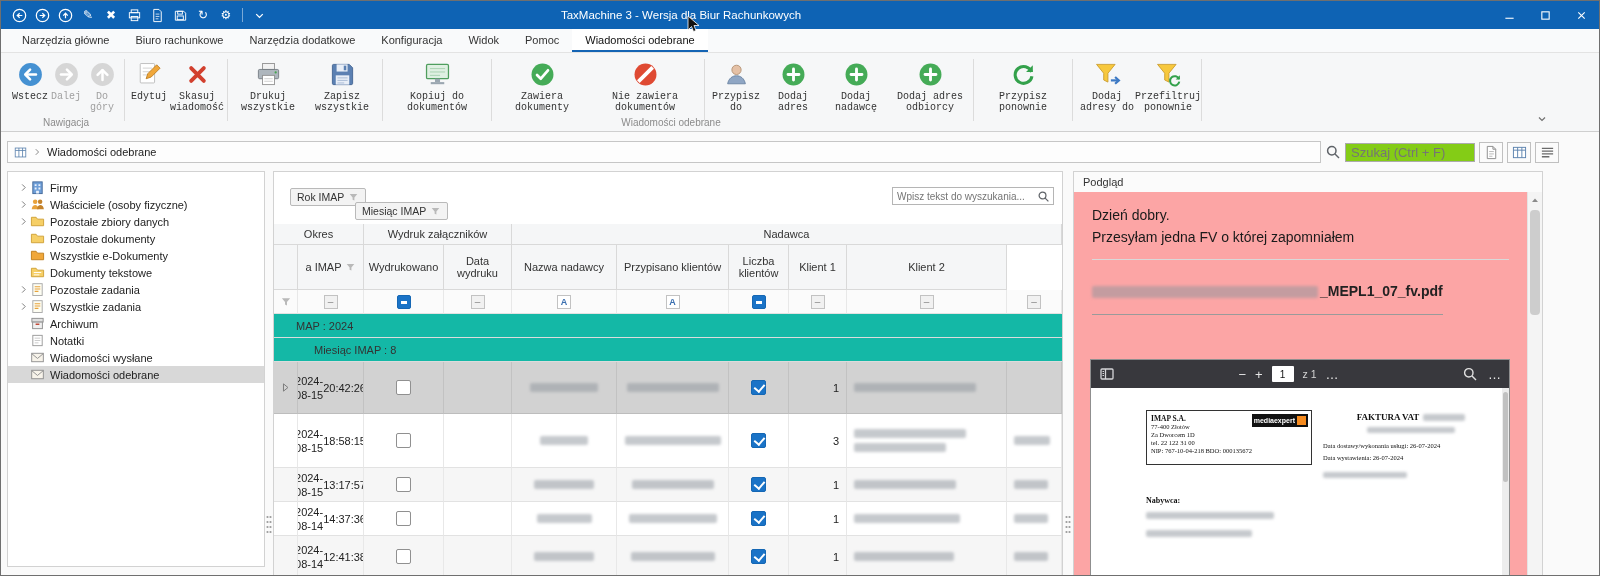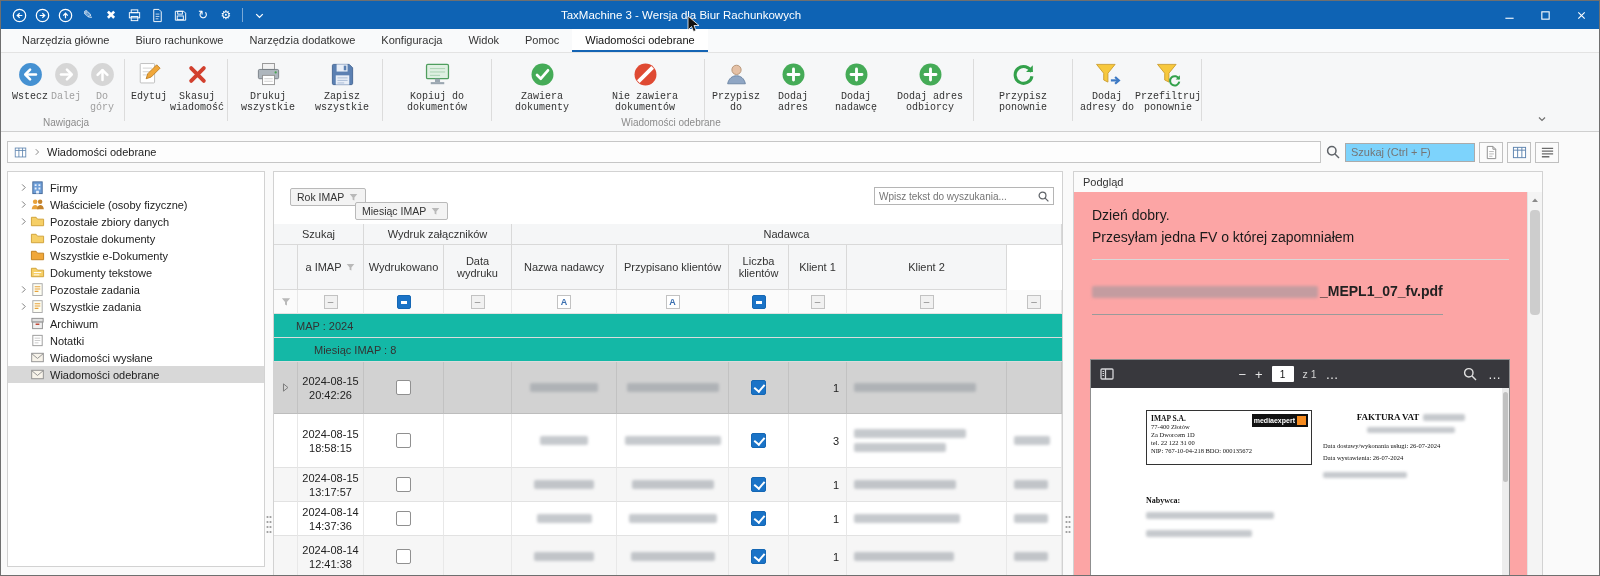--- a/index.html
+++ b/index.html
@@ -36,39 +36,39 @@
   .grp-label { position:absolute; bottom:3px; font-size:10px; color:#8b8b8b; text-align:center; }
   .ribbon-collapse { position:absolute; right:48px; bottom:5px; width:18px; height:14px; display:flex; align-items:center; justify-content:center; }
   .ribbon-collapse svg { width:12px; height:12px; }
 
   
   .pathrow { position:absolute; top:139px; left:6px; right:40px; height:24px; display:flex; align-items:center; gap:4px; }
   .breadbar { flex:1; height:22px; border:1px solid #c6c6c6; background:#fdfdfd; display:flex; align-items:center; padding:0 6px; gap:5px; }
   .breadbar .icn { width:13px; height:13px; }
   .bread-text { font-size:11px; color:#222; }
   .path-search-icn { width:16px; height:16px; }
-  .path-input { width:130px; height:19px; border:1px solid #ababab; font-size:11px; padding:0 5px; color:#444; background:#7dd3fc; font-family:inherit; }
+  .path-input { width:130px; height:19px; border:1px solid #ababab; font-size:13px; padding:0 5px; color:#444; background:#84cc16; font-family:inherit; }
   .pbtn { width:24px; height:21px; border:1px solid #c0c0c0; background:#fbfbfb; display:flex; align-items:center; justify-content:center; }
   .pbtn svg { width:15px; height:15px; }
   .icn { display:inline-flex; align-items:center; justify-content:center; }
   .icn svg { width:100%; height:100%; }
 
   
   .tree { position:absolute; left:6px; top:170px; width:258px; height:396px; background:#fff; border:1px solid #d2d2d2; padding-top:7px; overflow:hidden; }
   .trow { height:17px; display:flex; align-items:center; font-size:11px; color:#222; padding-left:8px; }
   .tchev { width:14px; height:14px; display:inline-flex; align-items:center; justify-content:center; flex:none; }
   .tchev svg { width:11px; height:11px; }
   .ticon { width:15px; height:15px; margin-right:5px; flex:none; }
   .trow.sel { background:#d8d8d8; }
 
   
   .gridp { position:absolute; left:272px; top:170px; width:790px; height:407px; background:#fff; border:1px solid #d2d2d2; border-bottom:none; overflow:hidden; }
   .chip { position:absolute; height:18px; border:1px solid #b9b9b9; background:#f3f3f3; display:flex; align-items:center; gap:4px; padding:0 6px; font-size:10.5px; color:#333; border-radius:2px; }
   .chip .icn { width:11px; height:11px; }
-  .gsearch { position:absolute; right:8px; top:15px; width:180px; height:18px; border:1px solid #b5b5b5; background:#fff; display:flex; align-items:center; }
+  .gsearch { position:absolute; right:8px; top:15px; width:162px; height:18px; border:1px solid #b5b5b5; background:#fff; display:flex; align-items:center; }
   .gsearch input { flex:1; border:none; outline:none; font-size:10px; padding:0 4px; color:#555; font-family:inherit; background:transparent; }
   .gsearch .icn { width:13px; height:13px; margin-right:3px; }
   .tbl { position:absolute; left:0; top:52px; right:0; }
   .grow { display:grid; grid-template-columns:24px 66px 80px 68px 105px 112px 60px 58px 160px minmax(40px,1fr); }
   .c { border-right:1px solid #e8e8e8; border-bottom:1px solid #e2e2e2; display:flex; align-items:center; justify-content:center; overflow:hidden; font-size:11px; color:#222; }
   .hc { background:#f5f6f7; border-right:1px solid #d9d9d9; border-bottom:1px solid #d9d9d9; color:#333; font-size:11px; text-align:center; display:flex; align-items:center; justify-content:center; gap:3px; padding:0 2px; line-height:12px; }
   .band { height:21px; }
   .hdr { height:45px; }
   .filt { height:24px; background:#fbfbfb; }
   .filt .c { background:#fbfbfb; }
@@ -76,21 +76,21 @@
   .cb { width:15px; height:15px; border:1px solid #909090; background:#fff; border-radius:2px; position:relative; flex:none; }
   .cb.checked { background:#1a73c7; border-color:#1567b4; }
   .cb.checked::after { content:""; position:absolute; left:4px; top:1px; width:5px; height:8px; border:solid #fff; border-width:0 2px 2px 0; transform:rotate(40deg); }
   .cb.indet { background:#1a73c7; border-color:#1567b4; width:14px; height:14px; }
   .cb.indet::after { content:""; position:absolute; left:3px; top:5px; right:3px; height:3px; background:#fff; }
   .dashbox { width:14px; height:14px; border:1px solid #c2c2c2; background:#f1f1f1; color:#8a8a8a; display:flex; align-items:center; justify-content:center; font-size:10px; }
   .dashbox::after { content:"–"; }
   .abox { width:14px; height:14px; border:1px solid #c2c2c2; background:#fff; display:flex; align-items:center; justify-content:center; }
   .abox::after { content:"A"; color:#3a6fb0; font-weight:bold; font-size:9px; }
   .redact { display:inline-block; height:9px; border-radius:2px; background:#8d949c; opacity:.5; filter:blur(1.5px); }
-  .datecell { flex-direction:column; line-height:14px; }
+  .datecell { flex-direction:row; line-height:14px; }
   .numcell { justify-content:flex-end; padding-right:7px; }
   .lcell { justify-content:flex-start; padding-left:7px; }
   .drow.sel .c { background:#d2d2d2; border-right-color:#c2c2c2; border-bottom-color:#bdbdbd; }
   .drow.alt .c { background:#f6f6f6; }
   .expico { width:13px; height:13px; }
 
   
   .grip { position:absolute; width:10px; height:26px; display:flex; align-items:center; justify-content:center; }
   .grip svg { width:8px; height:24px; }
 
@@ -632,21 +632,21 @@
           <svg viewBox="0 0 16 16">
             <circle cx="6.8" cy="6.8" r="4.2" fill="none" stroke="#5f6368" stroke-width="1.5"></circle>
             <path d="M10 10l4 4" stroke="#5f6368" stroke-width="1.5"></path>
           </svg>
         </span>
     </div>
 
     <div class="tbl">
 
       <div class="grow">
-        <div class="hc band" style="grid-column:1/3">Szukaj</div>
+        <div class="hc band" style="grid-column:1/3">Okres</div>
         <div class="hc band" style="grid-column:3/5">Wydruk załączników</div>
         <div class="hc band" style="grid-column:5/11">Nadawca</div>
       </div>
 
       <div class="grow">
         <div class="hc hdr"></div>
         <div class="hc hdr">
           <span>a IMAP</span>
           <span class="icn" style="width:11px;height:11px">
               <svg viewBox="0 0 16 16">

